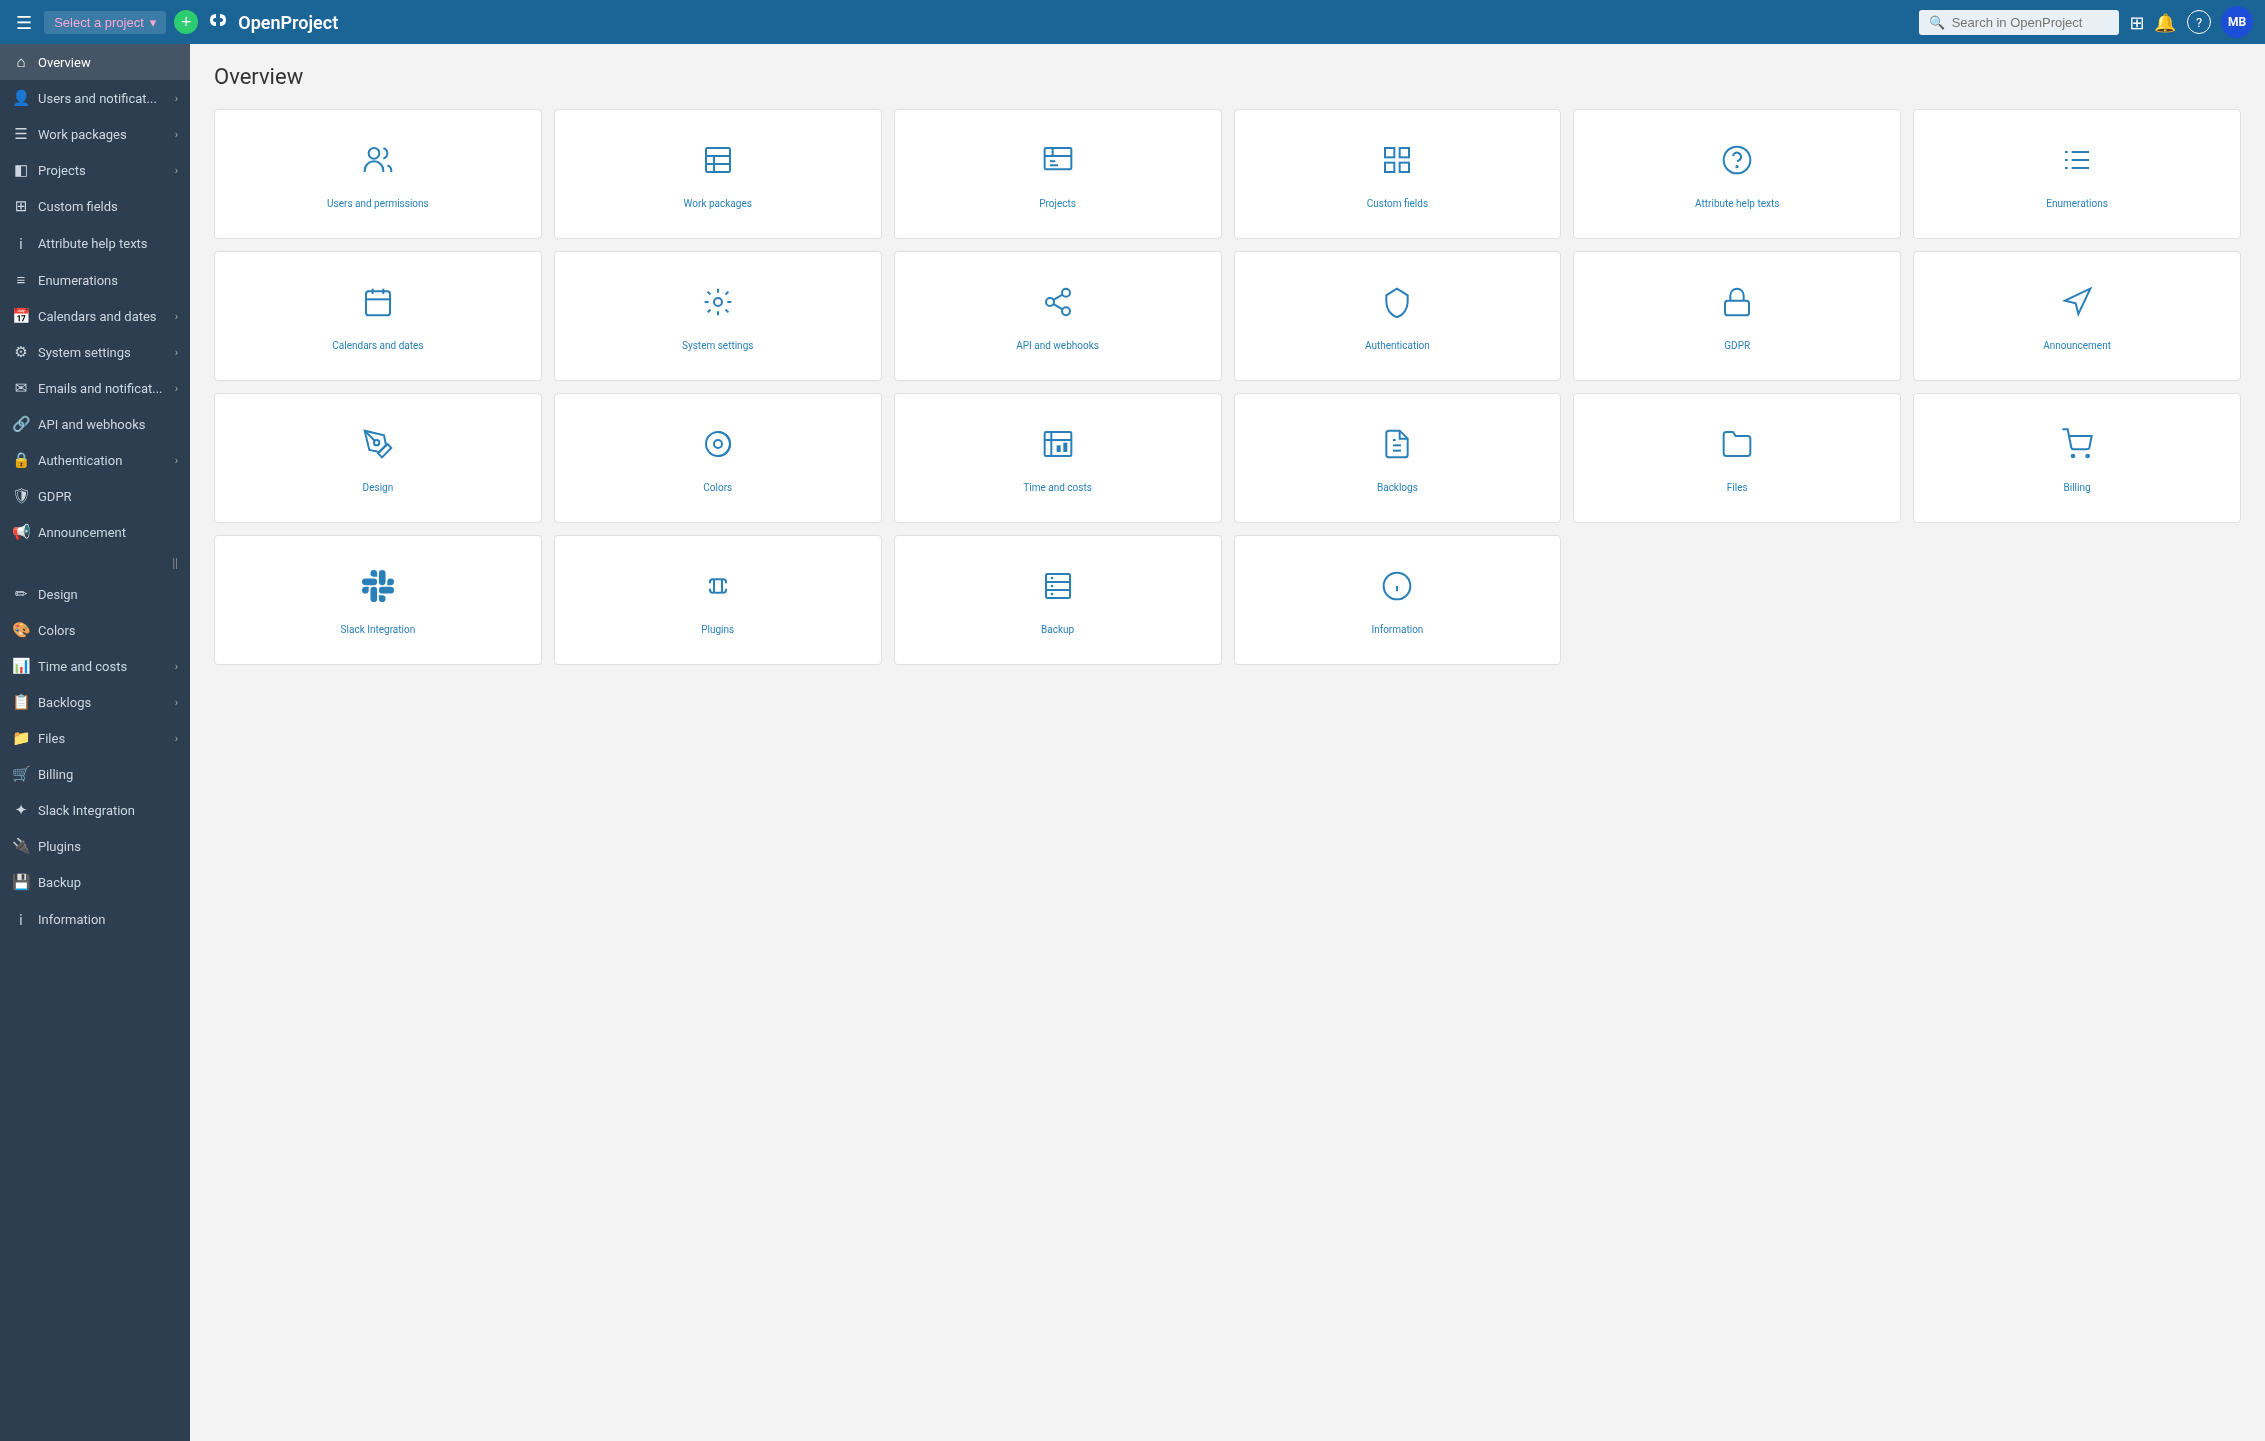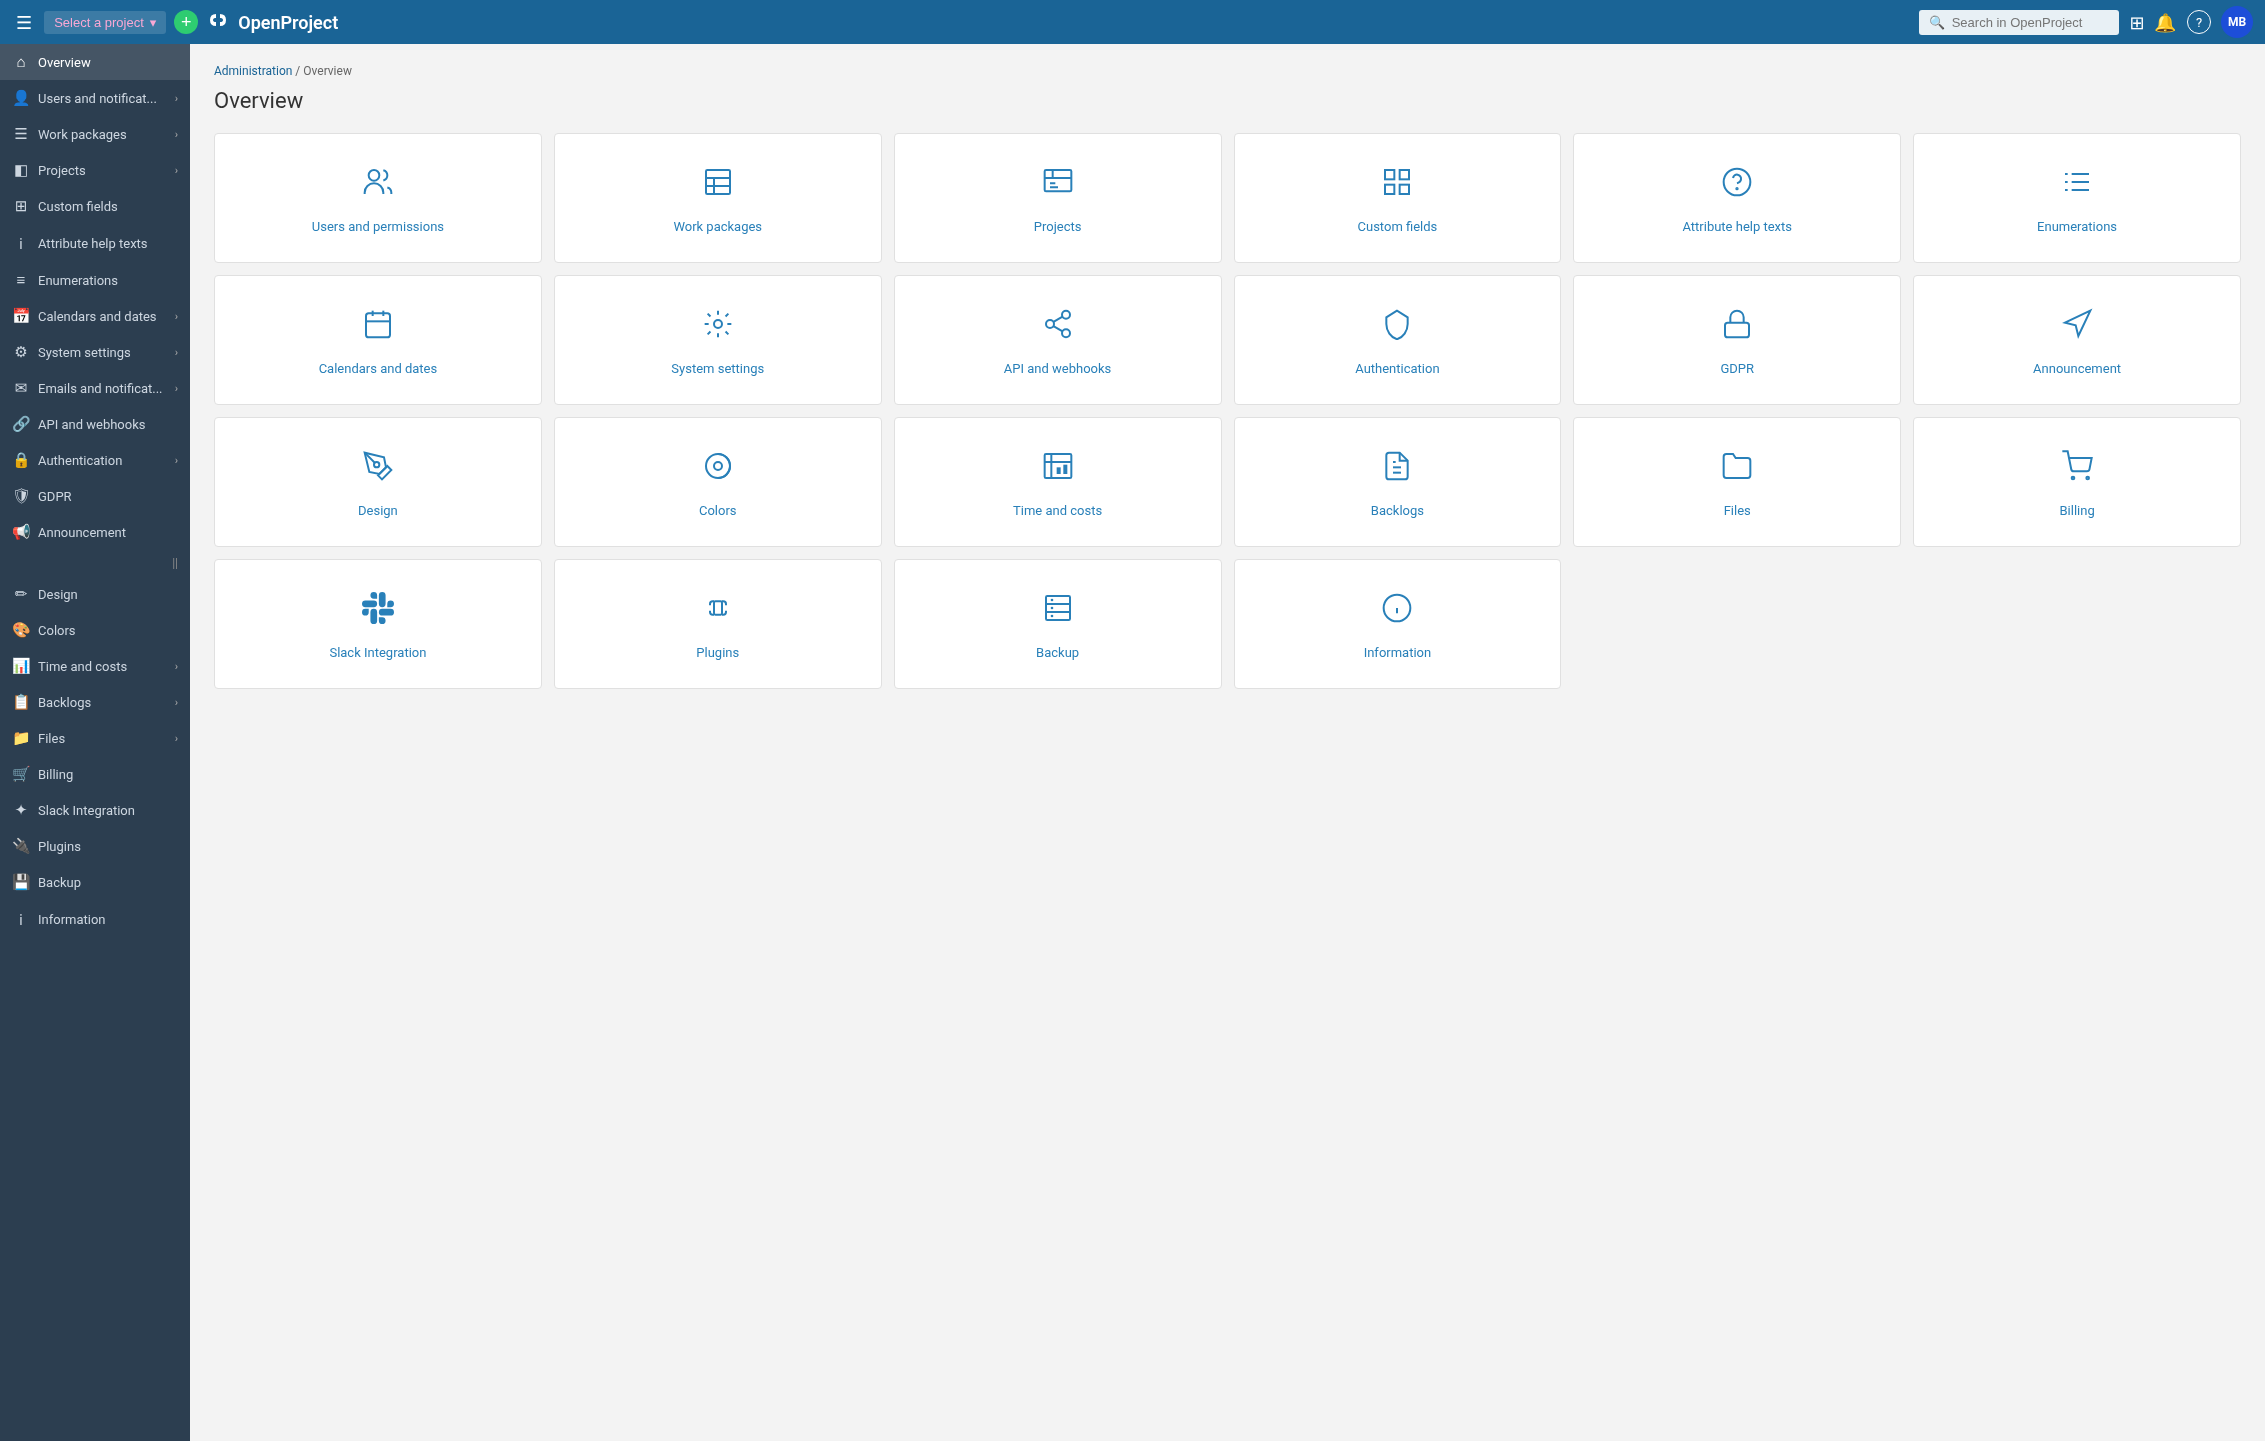--- a/index.html
+++ b/index.html
@@ -130,21 +130,21 @@
       flex-direction: column;
       align-items: center;
       justify-content: center;
       padding: 30px 16px 24px;
       cursor: pointer;
       transition: box-shadow 0.15s;
       min-height: 130px;
       gap: 14px;
     }
     .card-icon { font-size: 28px; color: #2980b9; }
-    .card-label { font-size: 13px; color: #2980b9; text-align: center; line-height: 1.3; }
+    .card-label { font-size: 10px; color: #2980b9; text-align: center; line-height: 1.3; }
   </style>
 </head>
 <body>
 
 <nav class="top-nav">
   <div class="top-nav-left">
     <span class="hamburger">☰</span>
     <button class="project-selector">
       <span>Select a project</span>
       <span>▾</span>
@@ -285,23 +285,20 @@
         <span class="sidebar-icon">💾</span>
         <span class="sidebar-label">Backup</span>
       </div>
       <div class="sidebar-item">
         <span class="sidebar-icon">ℹ</span>
         <span class="sidebar-label">Information</span>
       </div>
     </aside>
 
   <main class="main-content">
-    <div class="breadcrumb">
-      <a style="color:#1a6496;text-decoration:none;cursor:pointer;">Administration</a><span> / </span><span>Overview</span>
-    </div>
     <h1 class="page-title">Overview</h1>
 
     <div class="overview-grid">
 
     <div class="grid-card">
           <div class="card-icon"><svg width="32" height="32" viewBox="0 0 24 24" fill="none" stroke="#2980b9" stroke-width="1.5">
               <circle cx="9" cy="7" r="4"></circle>
               <path d="M2 21v-1a7 7 0 0114 0v1"></path>
               <path d="M22 21v-1a4 4 0 00-3-3.87"></path>
               <path d="M16 3.13a4 4 0 010 7.75"></path>

